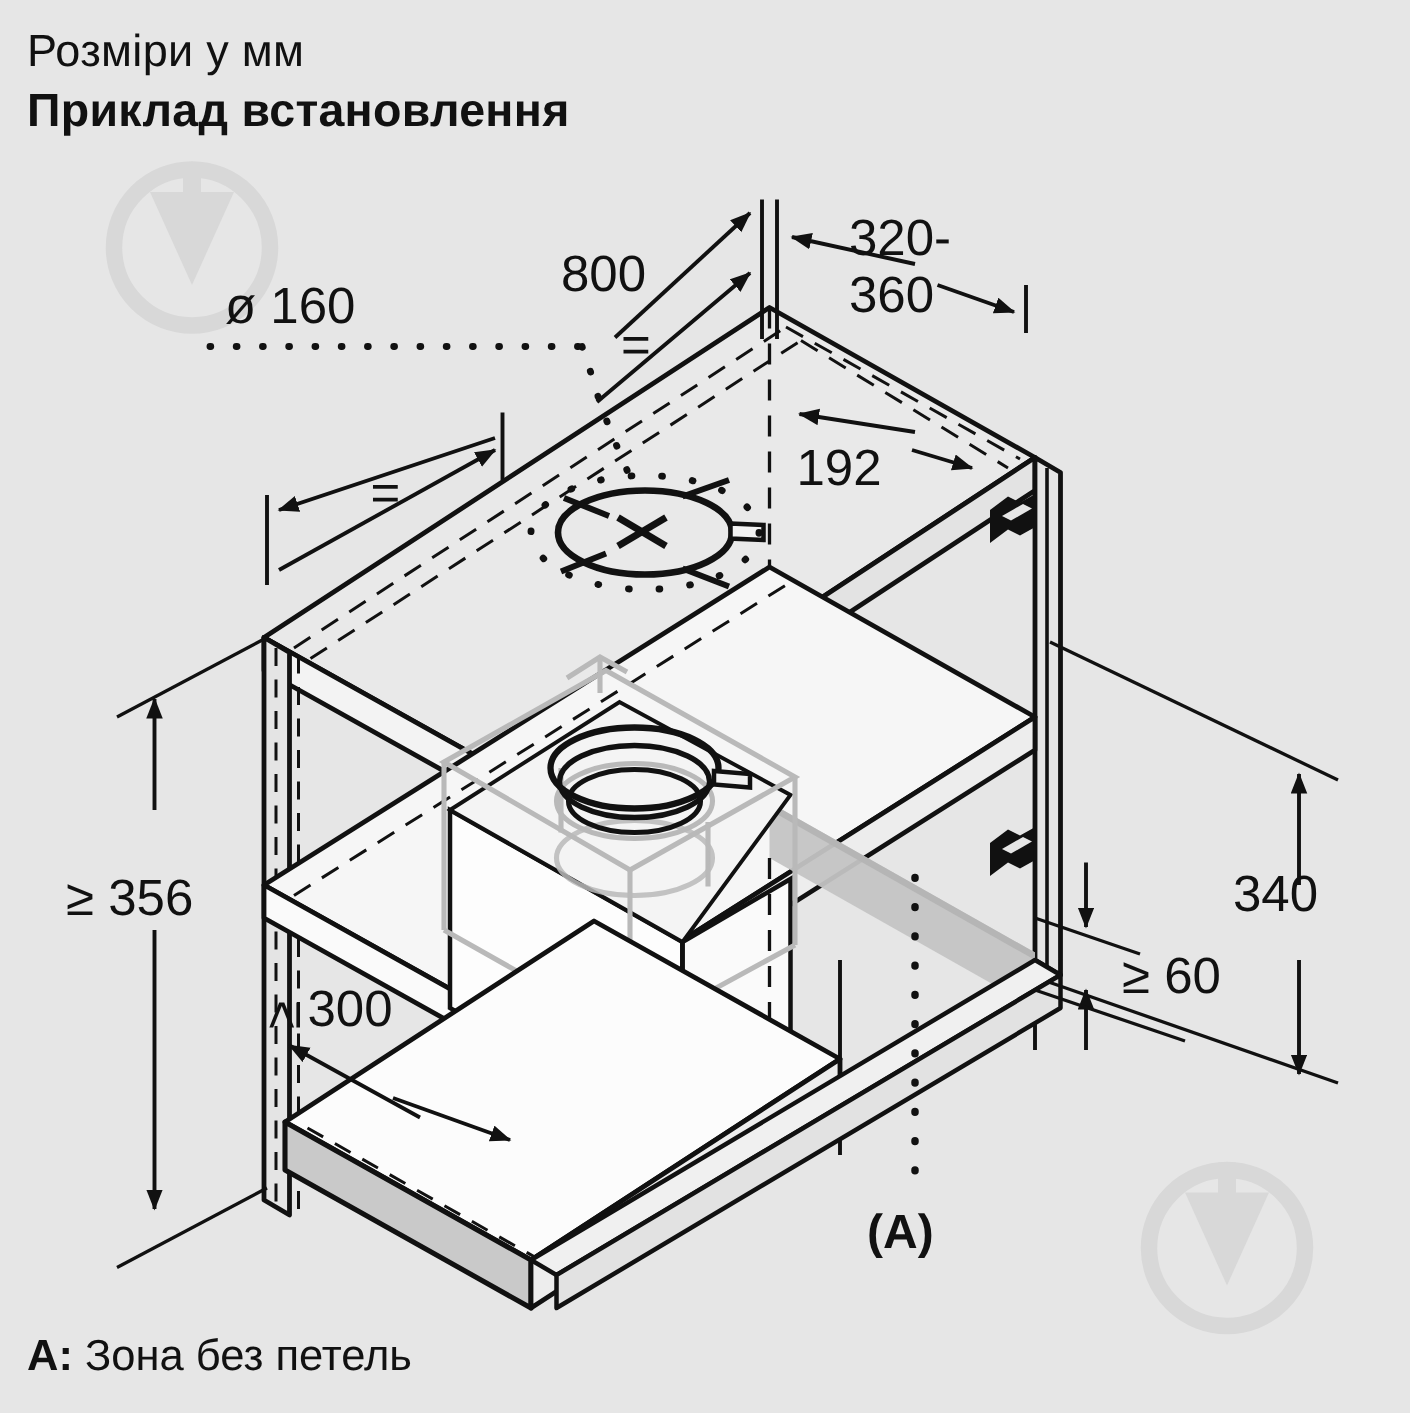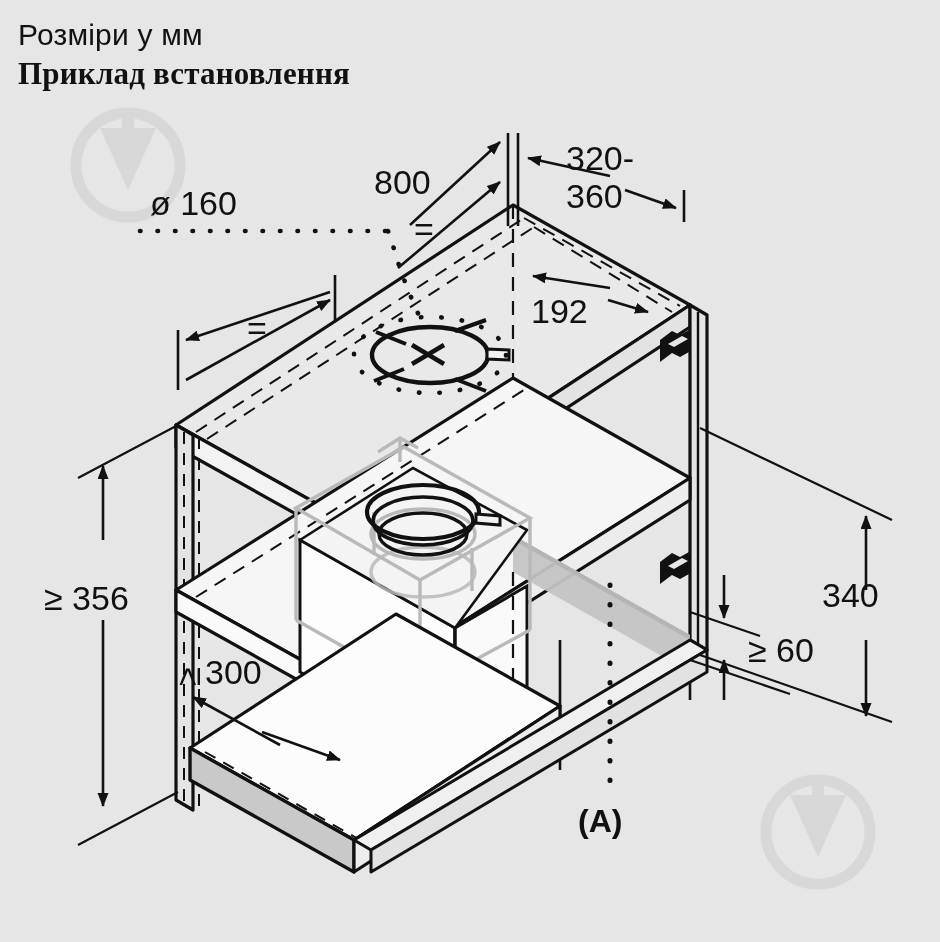--- a/index.html
+++ b/index.html
@@ -7,21 +7,21 @@
     width:940px;height:942px;
     background:#e6e6e6;
     font-family:"Liberation Sans", sans-serif;
     color:#111;
     overflow:hidden;
     position:relative;
   }
   #root{position:relative;width:940px;height:810px;}
   .hdr{position:absolute;left:18px;}
   #title-line-1{top:18px;font-size:30px;font-weight:400;letter-spacing:.2px;}
-  #title-line-2{top:56px;font-size:31px;font-weight:700;letter-spacing:.2px;font-family:Liberation Serif, serif;}
+  #title-line-2{top:56px;font-size:31px;font-weight:700;letter-spacing:.2px;}
   #footnote{position:absolute;left:18px;top:888px;font-size:29px;font-weight:400;}
   #footnote .bold{font-weight:700;}
   svg#drawing{position:absolute;left:0;top:0;width:940px;height:942px;}
   .dimtxt{font-family:"Liberation Sans", sans-serif;font-size:34px;fill:#111;font-weight:400;}
   .albl{font-family:"Liberation Sans", sans-serif;font-size:32px;fill:#111;font-weight:700;}
 </style>
 </head>
 <body>
 
 <div id="root">
@@ -248,14 +248,18 @@
       <text class="dimtxt" x="748" y="662">≥ 60</text>
     </g>
 
     <g>
       <path d="M610,585 V790" stroke="#111" stroke-width="5" stroke-linecap="round" stroke-dasharray="0.5 19"></path>
       <text class="albl" x="578" y="832">(A)</text>
     </g>
 
   </svg>
 
+  <div id="footnote">
+    <span class="bold">A:</span>
+    <span>Зона без петель</span>
+  </div>
 
 </div>
 
 </body></html>

